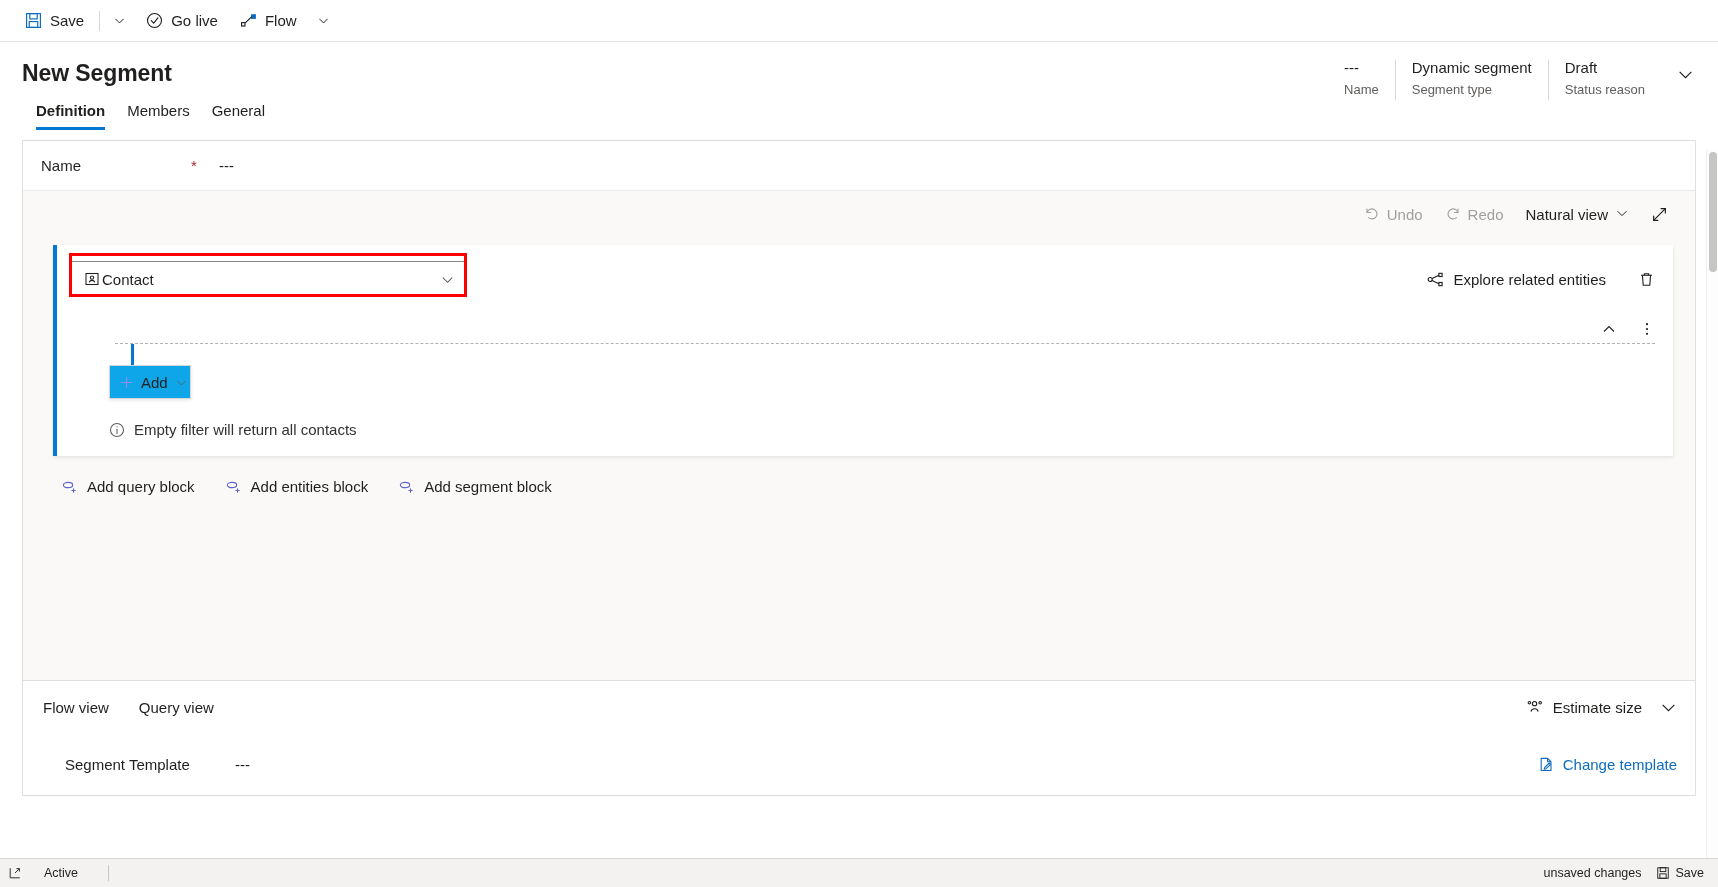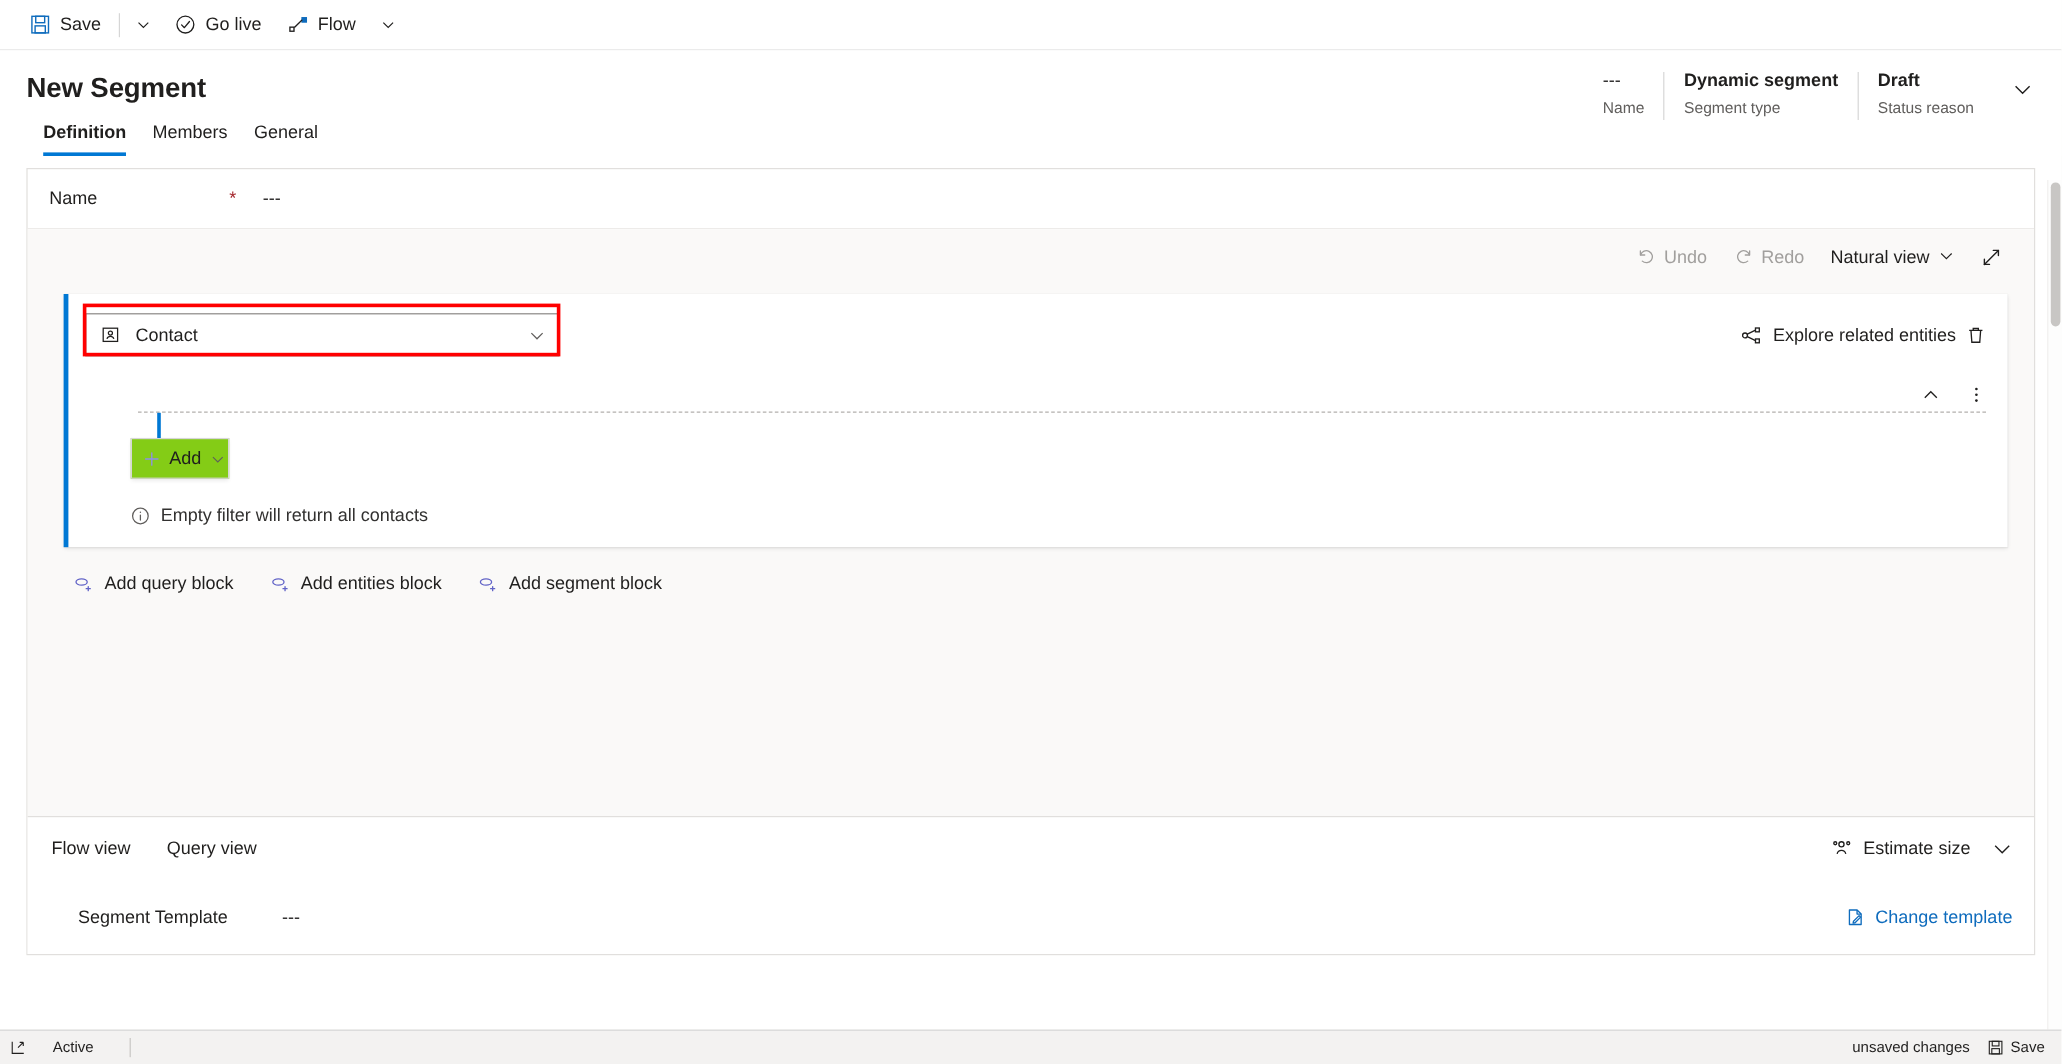--- a/index.html
+++ b/index.html
@@ -45,21 +45,21 @@
   }
   .header-right {
     position:absolute; right: 18px; top: 16px;
     display:flex; align-items:flex-start;
   }
   .hdr-field {
     padding: 0 16px; min-width: 40px;
     display:flex; flex-direction:column;
   }
   .hdr-val { font-size: 15px; color:#201f1e; line-height:20px; }
-  .hdr-val.bold { font-weight: 700; }
+  .hdr-val.bold { font-weight: 400; }
   .hdr-label { font-size: 13px; color:#605e5c; line-height:20px; margin-top:2px; }
   .hdr-divider { width:1px; background:#d6d6d6; align-self:stretch; margin-top:2px; }
   .hdr-chev { padding: 8px 6px 0 16px; }
 
   
   .tabs {
     display:flex; gap: 22px;
     padding: 14px 22px 0 36px;
     background:#fff;
   }
@@ -116,35 +116,35 @@
     padding: 14px 0 18px 0;
     position: relative;
   }
   .entity-row {
     display:flex; align-items:center; padding: 0 18px 0 14px;
     position: relative; min-height: 40px;
   }
   .entity-select {
     width: 395px; height: 36px;
     border: 1px solid #8a8886;
-    display:flex; align-items:center; gap:13px;
+    display:flex; align-items:center; gap:2px;
     padding: 0 10px 0 12px;
     font-size:15px; color:#201f1e; background:#fff;
     position: relative;
   }
   .entity-select .chev { margin-left:auto; }
   .redbox {
     position:absolute;
     left: 12px; top: -6px;
     width: 398px; height: 44px;
     border: 3px solid #ff0000;
     pointer-events: none;
   }
   .entity-actions {
-    margin-left:auto; display:flex; gap: 8px;
+    margin-left:auto; display:flex; gap: 32px;
   }
   .link-btn {
     display:flex; align-items:center; gap: 9px;
     font-size:15px; color:#201f1e; cursor:default; white-space:nowrap;
   }
 
   .attr-row {
     margin: 22px 18px 0 58px;
     display:flex; align-items:center;
     position: relative;
@@ -162,21 +162,21 @@
     height: 1px;
   }
   .connector {
     width: 3px; height: 26px; background:#0078d4;
     margin-left: 74px;
   }
   .add-btn {
     margin-left: 52px; margin-top: -5px;
     width: 82px; height: 34px;
     border: 1px solid #d6d6d6;
-    background:#84cc16;
+    background:#0ea5e9;
     display:flex; align-items:center; gap: 7px;
     padding: 0 9px;
     font-size:15px; color:#201f1e;
     box-shadow: 0 0.3px 0.9px rgba(0,0,0,0.07), 0 1.6px 3.6px rgba(0,0,0,0.09);
   }
   .empty-note {
     margin: 22px 0 0 52px;
     display:flex; align-items:center; gap: 9px;
     font-size:15px; color:#323130;
   }

